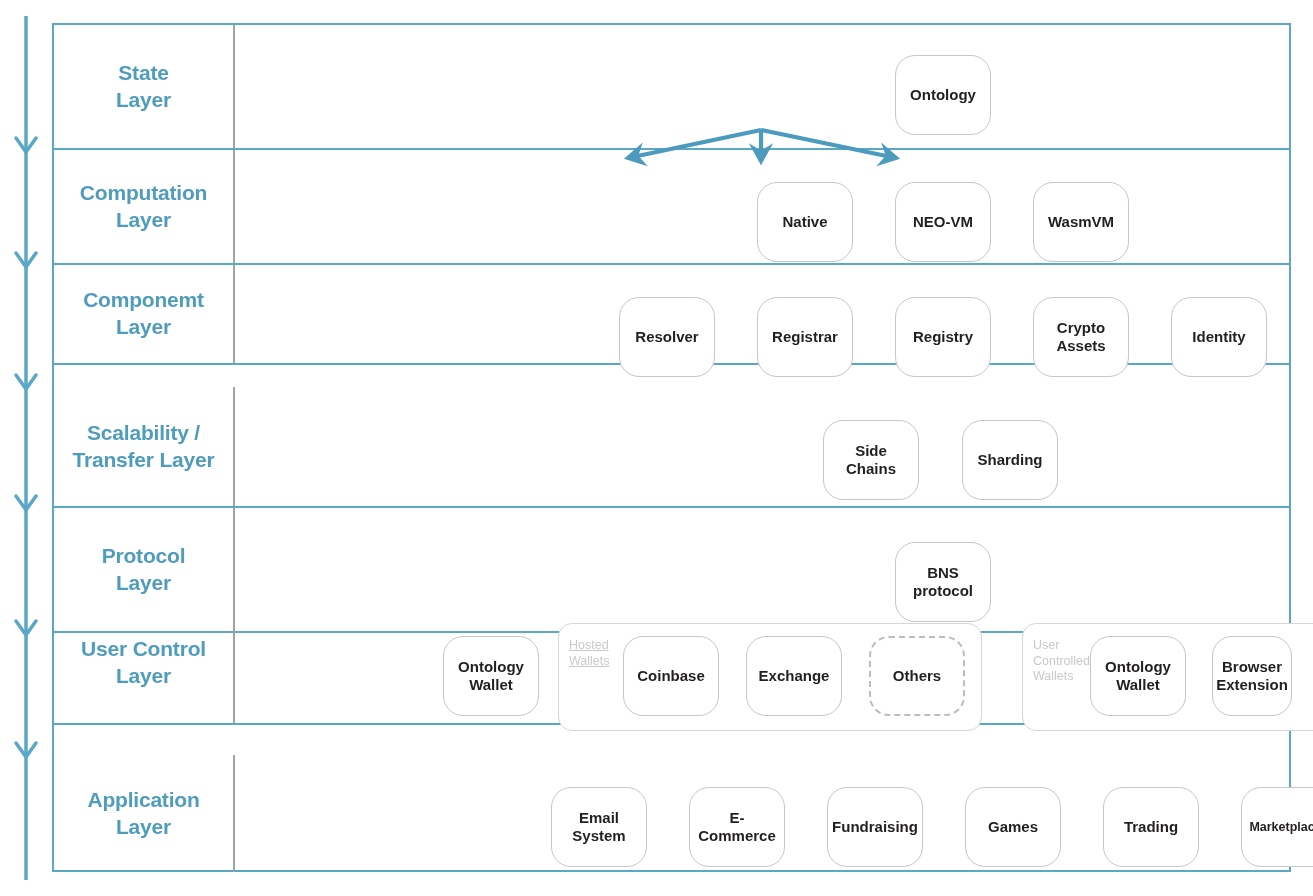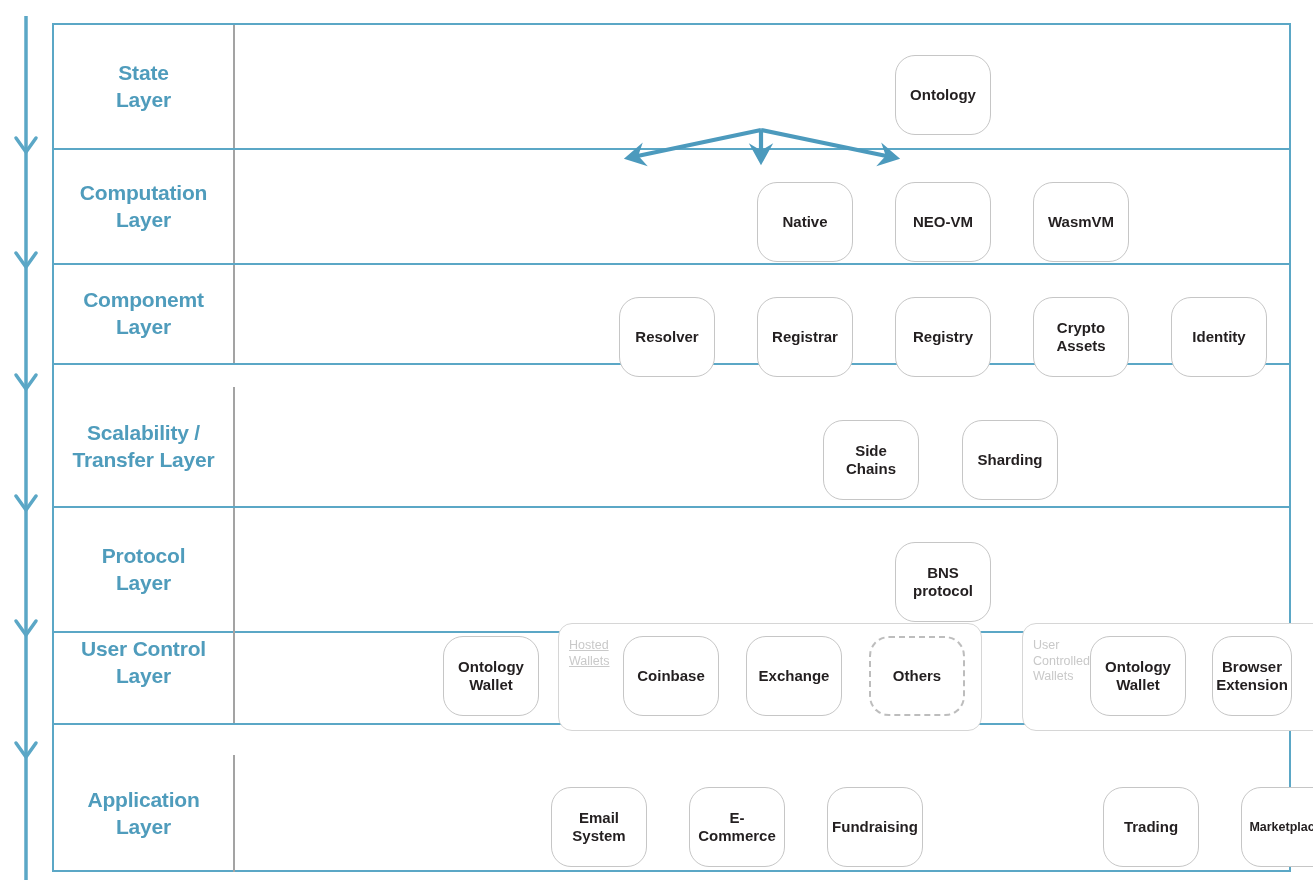--- a/index.html
+++ b/index.html
@@ -280,20 +280,23 @@
         <div class="node" style="left:316px; top:20px; width:96px; height:80px;">
           <span style="white-space:pre-line;">Email
 System</span>
         </div>
         <div class="node" style="left:454px; top:20px; width:96px; height:80px;">
           <span style="white-space:pre-line;">E-
 Commerce</span>
         </div>
         <div class="node" style="left:592px; top:20px; width:96px; height:80px;">
           <span style="white-space:pre-line;">Fundraising</span>
+        </div>
+        <div class="node" style="left:730px; top:20px; width:96px; height:80px;">
+          <span style="white-space:pre-line;">Games</span>
         </div>
         <div class="node" style="left:868px; top:20px; width:96px; height:80px;">
           <span style="white-space:pre-line;">Trading</span>
         </div>
         <div class="node small-text" style="left:1006px; top:20px; width:96px; height:80px;">
           <span style="white-space:pre-line;">Marketplaces</span>
         </div>
       </div>
     </div>
 

